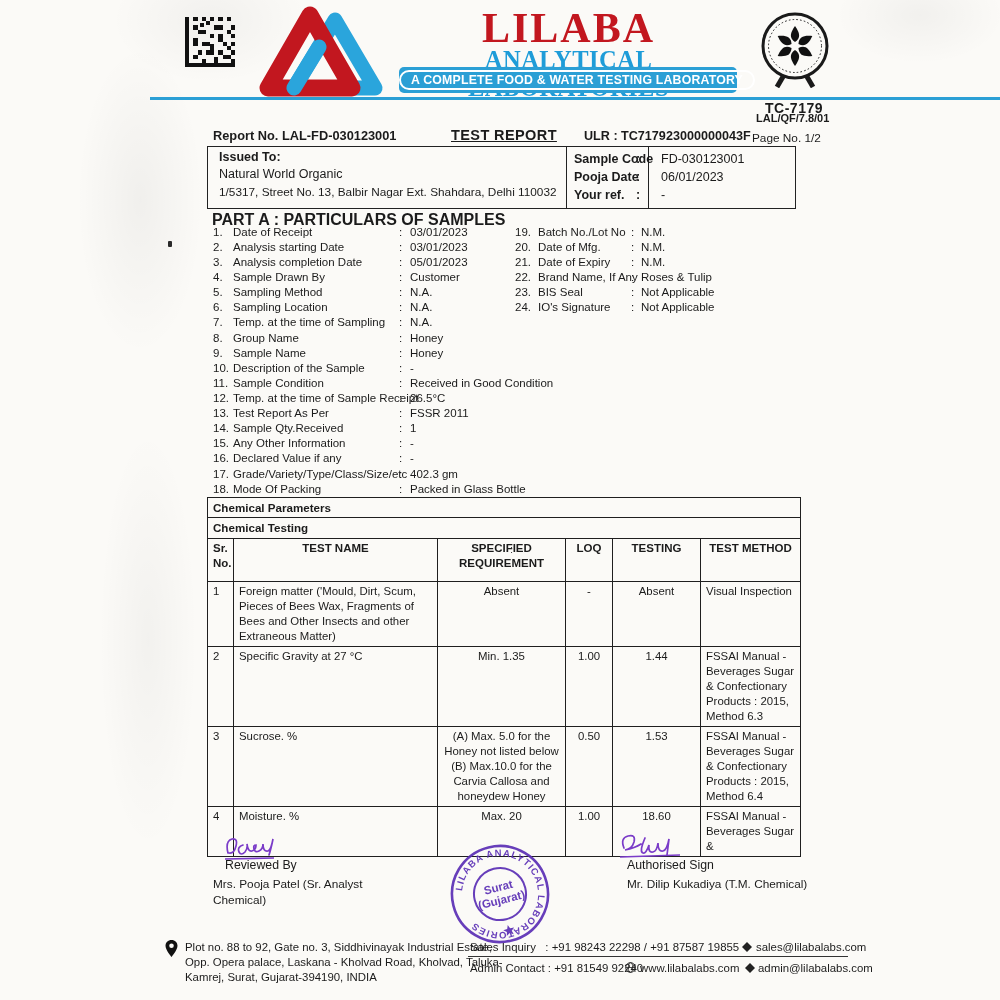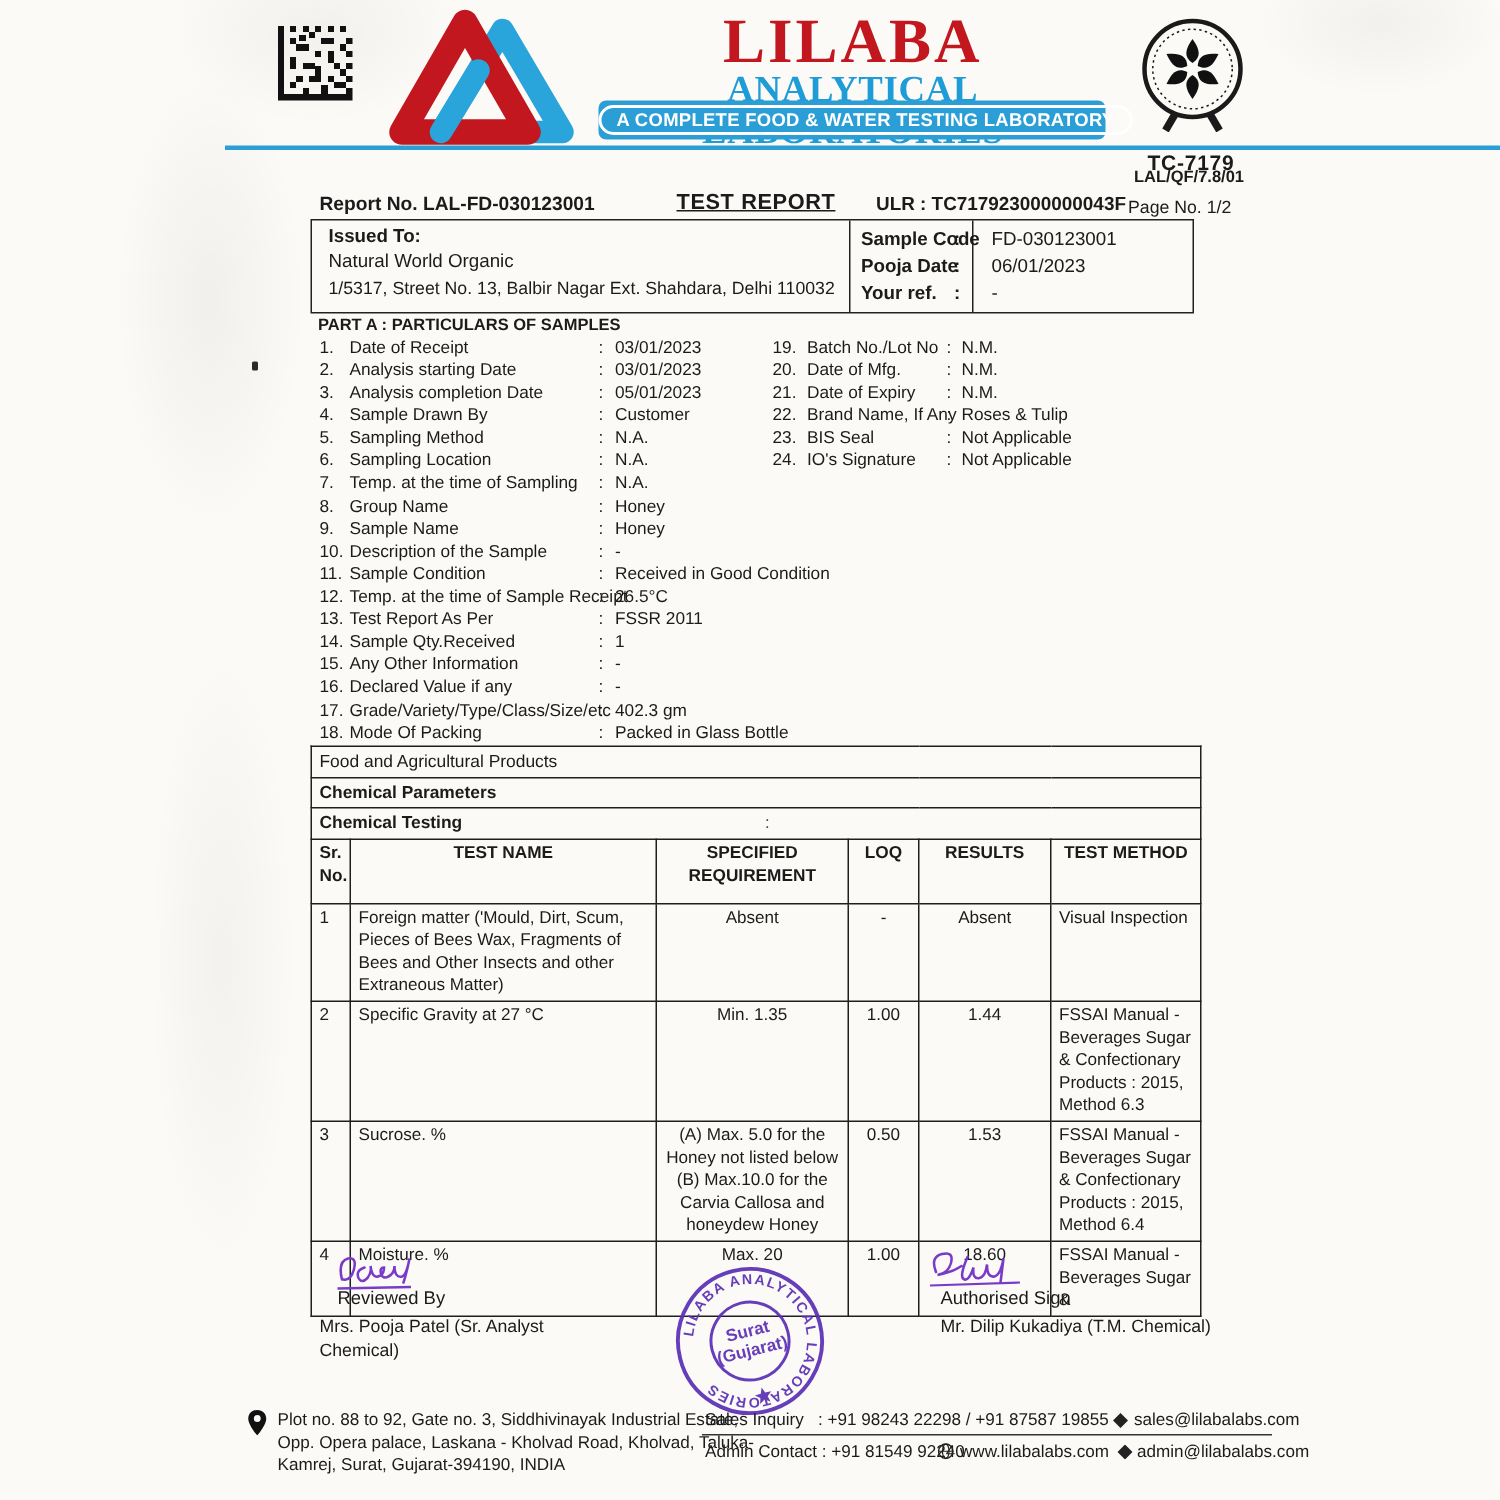--- a/index.html
+++ b/index.html
@@ -25,21 +25,21 @@
   
   .rep-no{left:213px;top:128px;font-size:12.8px;font-weight:bold;}
   .rep-title{left:451px;top:127px;font-size:14.5px;font-weight:bold;text-decoration:underline;letter-spacing:.4px;}
   .rep-ulr{left:584px;top:129px;font-size:12.6px;font-weight:bold;}
   .rep-page{left:752px;top:131px;font-size:11.8px;}
   
   .issue-box{left:207px;top:146px;width:587px;height:61px;border:1.7px solid #222;}
   .issue-box .v1{position:absolute;left:358px;top:0;bottom:0;width:0;border-left:1.6px solid #222;}
   .issue-box .v2{position:absolute;left:440px;top:0;bottom:0;width:0;border-left:1.6px solid #222;}
   
-  .pa-title{left:212px;top:211px;font-size:11px;font-weight:bold;}
+  .pa-title{left:212px;top:211px;font-size:16px;font-weight:bold;}
   .pa-row{position:absolute;left:213px;width:505px;height:15px;font-size:11.5px;}
   .pa-row span{position:absolute;white-space:nowrap;}
   .pa-no{left:0;}
   .pa-label{left:20px;}
   .pa-colon{left:186px;}
   .pa-val{left:197px;}
   .pa-row.r{left:515px;width:290px;}
   .pa-row.r .pa-label{left:23px;}
   .pa-row.r .pa-colon{left:116px;}
   .pa-row.r .pa-val{left:126px;}
@@ -281,35 +281,32 @@
   <table class="tbl">
     <colgroup>
         <col style="width:26px">
         <col style="width:204px">
         <col style="width:128px">
         <col style="width:47px">
         <col style="width:88px">
         <col style="width:100px">
       </colgroup>
     <tbody>
-    <tr style="height:21px">
-          <td colspan="6" class="sec-row">Food and Agricultural Products</td>
-        </tr>
     <tr style="height:17px">
           <td colspan="6" class="sec-row b">Chemical Parameters</td>
         </tr>
     <tr style="height:20px">
           <td colspan="6" class="sec-row b">Chemical Testing</td>
         </tr>
     <tr style="height:43px">
       <th style="text-align:left">Sr. No.</th>
       <th>TEST NAME</th>
       <th>SPECIFIED REQUIREMENT</th>
       <th>LOQ</th>
-      <th>RESULTS</th>
+      <th>TESTING</th>
       <th>TEST METHOD</th>
     </tr>
     <tr style="height:45px">
       <td>1</td>
       <td>Foreign matter ('Mould, Dirt, Scum, Pieces of Bees Wax, Fragments of Bees and Other Insects and other Extraneous Matter)</td>
       <td class="cc">Absent</td>
       <td class="cc">-</td>
       <td class="cc">Absent</td>
       <td>Visual Inspection</td>
     </tr>

